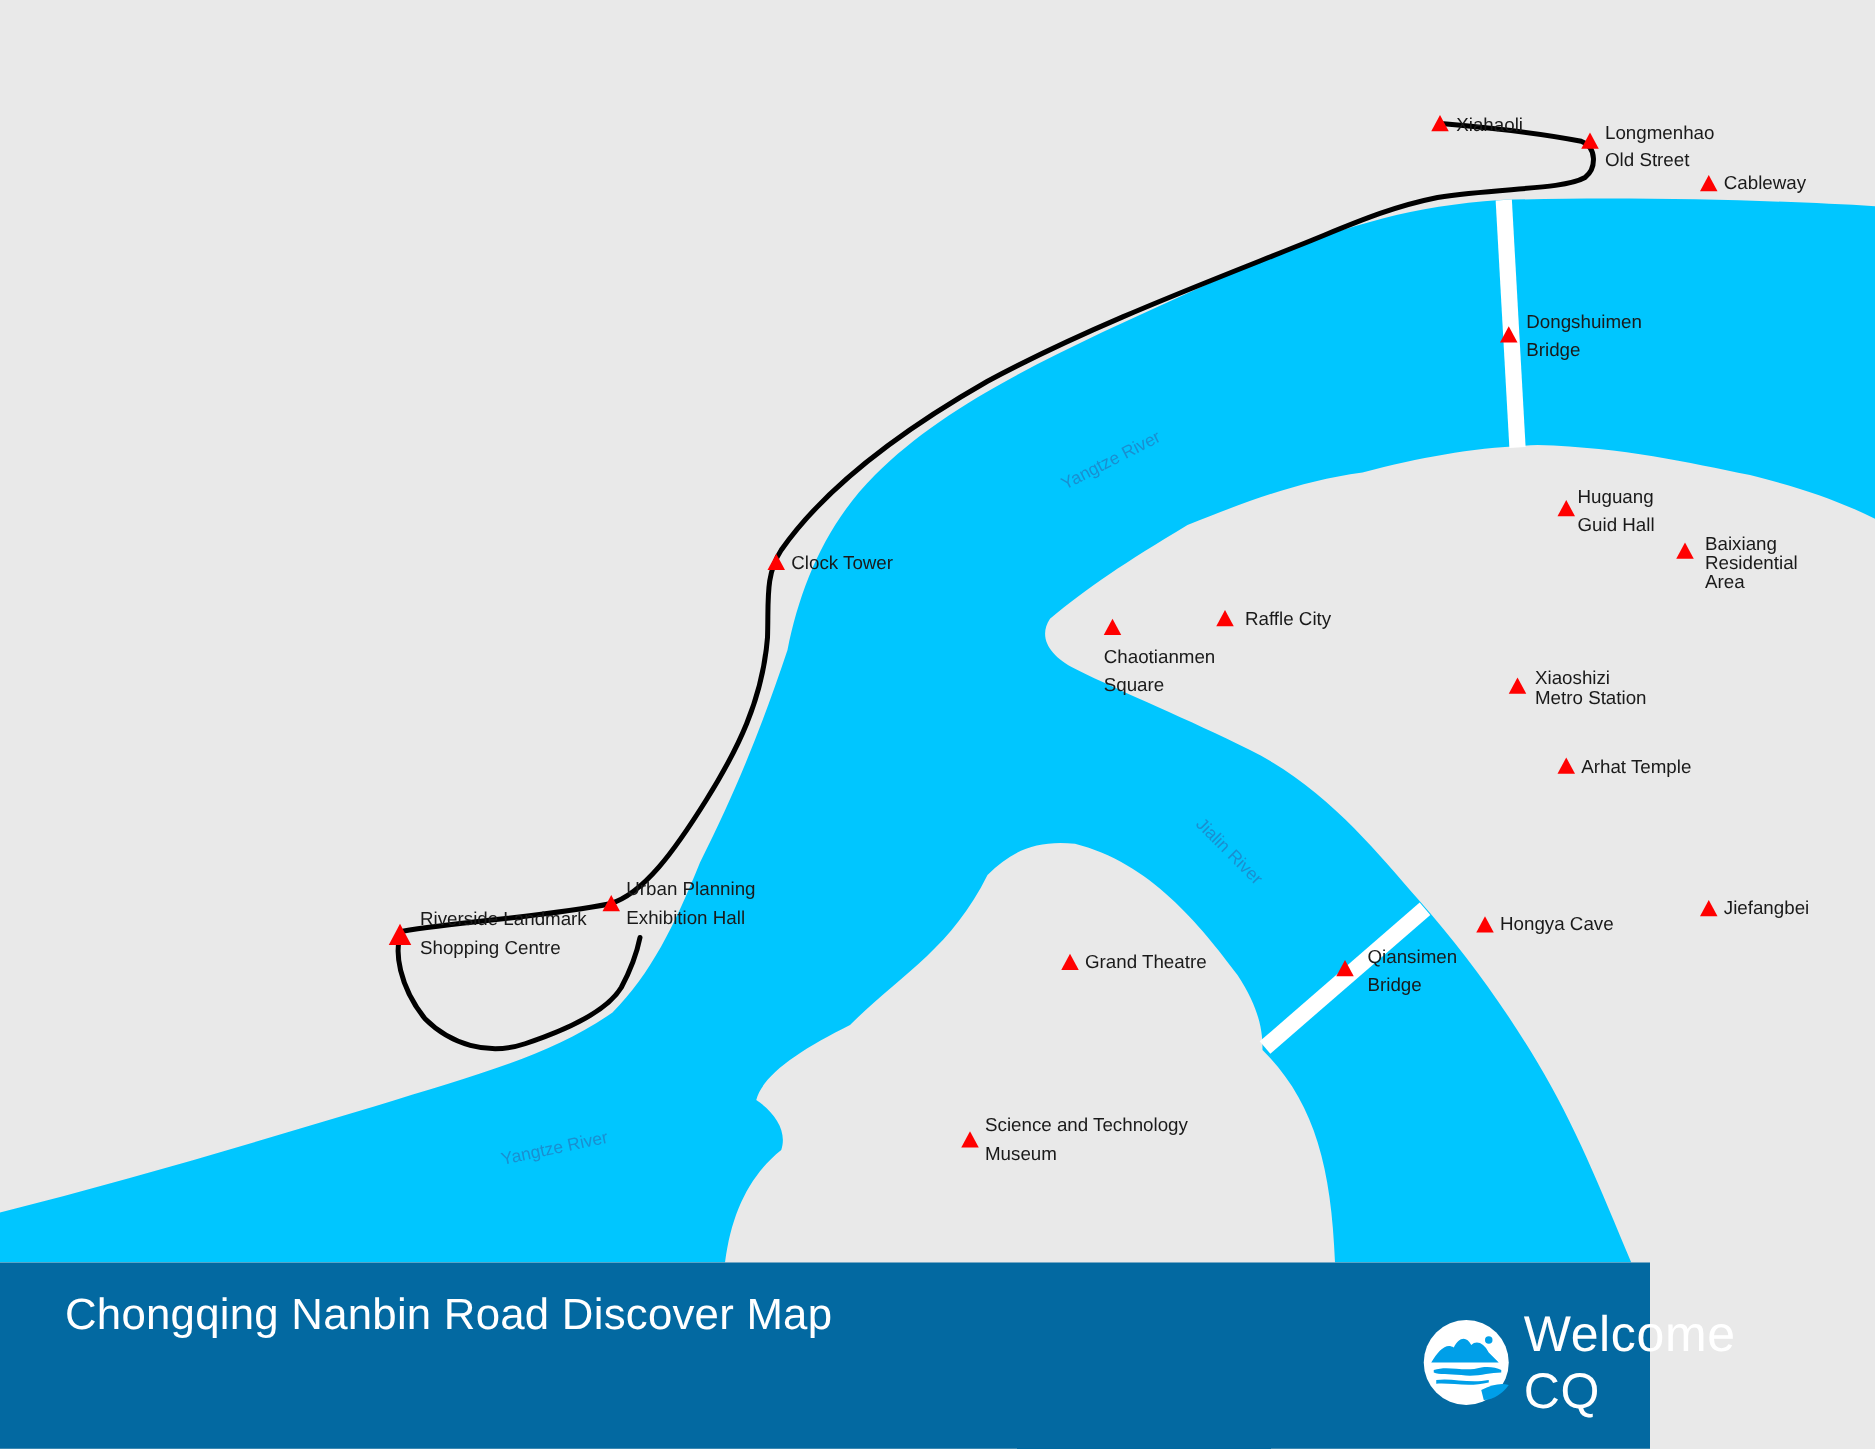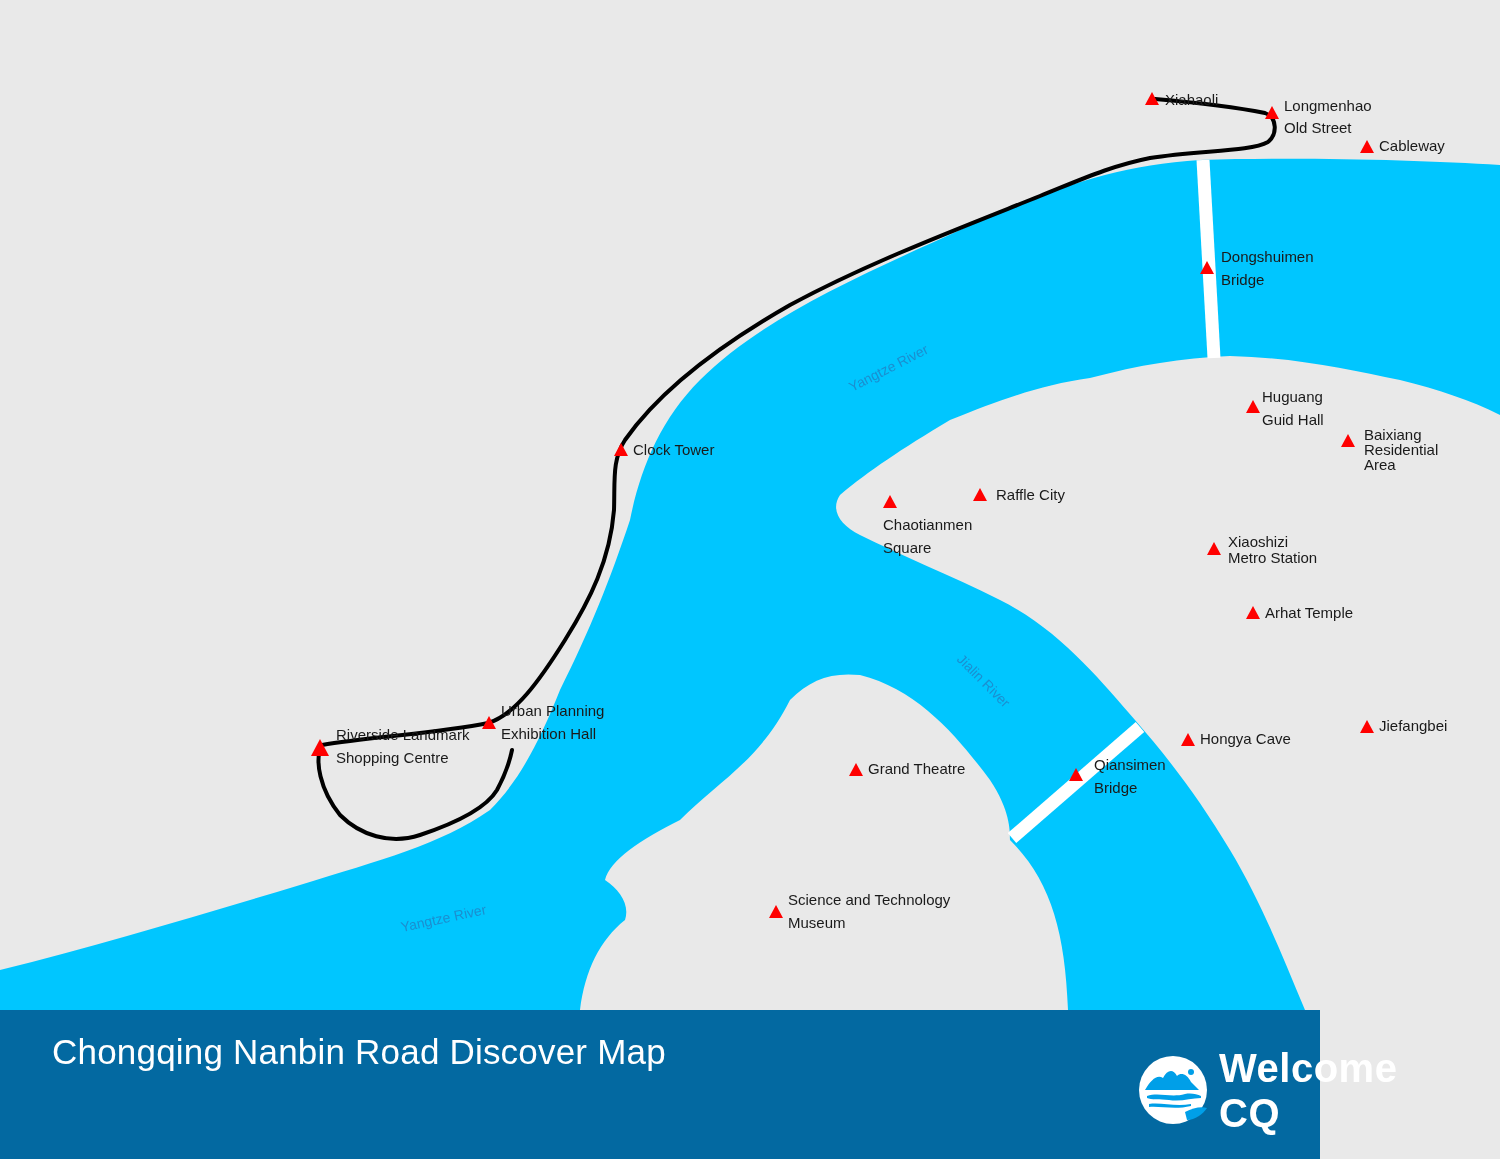--- a/index.html
+++ b/index.html
@@ -6,21 +6,21 @@
     body { width: 1500px; height: 1159px; overflow: hidden; background: #e9e9e9; font-family: "Liberation Sans", sans-serif; }
     #map { position: absolute; left: 0; top: 0; width: 1500px; height: 1010px; }
     #map svg { display: block; }
     .poi-label { font-family: "Liberation Sans", sans-serif; font-size: 15px; fill: #1a1a1a; }
     .river-label { font-family: "Liberation Sans", sans-serif; font-size: 14px; fill: #1a8fd0; }
     #footer { position: absolute; left: 0; top: 1010px; width: 1320px; height: 149px; background: #0369a1; color: #fff; }
     .footer-title { position: absolute; left: 52px; top: 22px; font-size: 35px; font-weight: normal; letter-spacing: 0.2px; margin: 0; }
     .footer-sub { position: absolute; left: 52px; top: 78px; font-size: 22px; }
     .footer-sub a { color: #fff; text-decoration: underline; }
     .brand { position: absolute; left: 1135px; top: 36px; display: flex; align-items: center; }
-    .brand-name { font-size: 40px; font-weight: bold; margin-left: 6px; letter-spacing: 0.5px; }
+    .brand-name { font-size: 40px; font-weight: normal; margin-left: 6px; letter-spacing: 0.5px; }
   </style>
 </head>
 <body>
 
 <div id="map">
   <svg width="1500" height="1010" viewBox="0 0 1500 1010">
     <rect x="0" y="0" width="1500" height="1010" fill="#e9e9e9"></rect>
 
     <path fill="#00c6ff" d="M1500,165 C1420,160 1300,157 1200,160 C1110,166 1050,190 960,230
          C850,280 760,320 700,380 C660,420 640,470 630,520 C610,580 590,630 560,690

